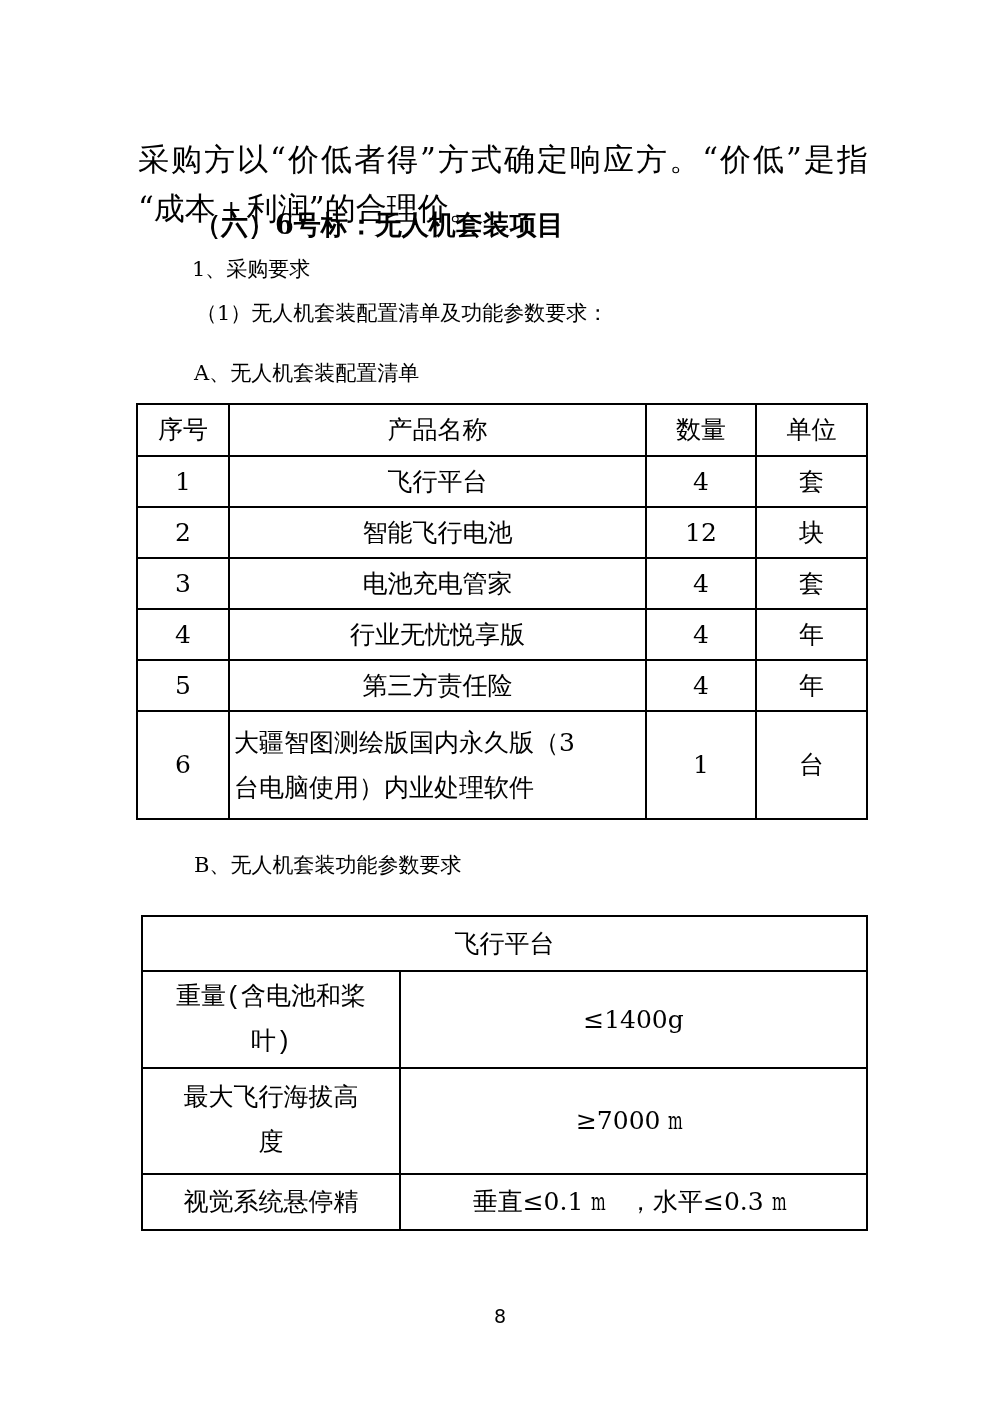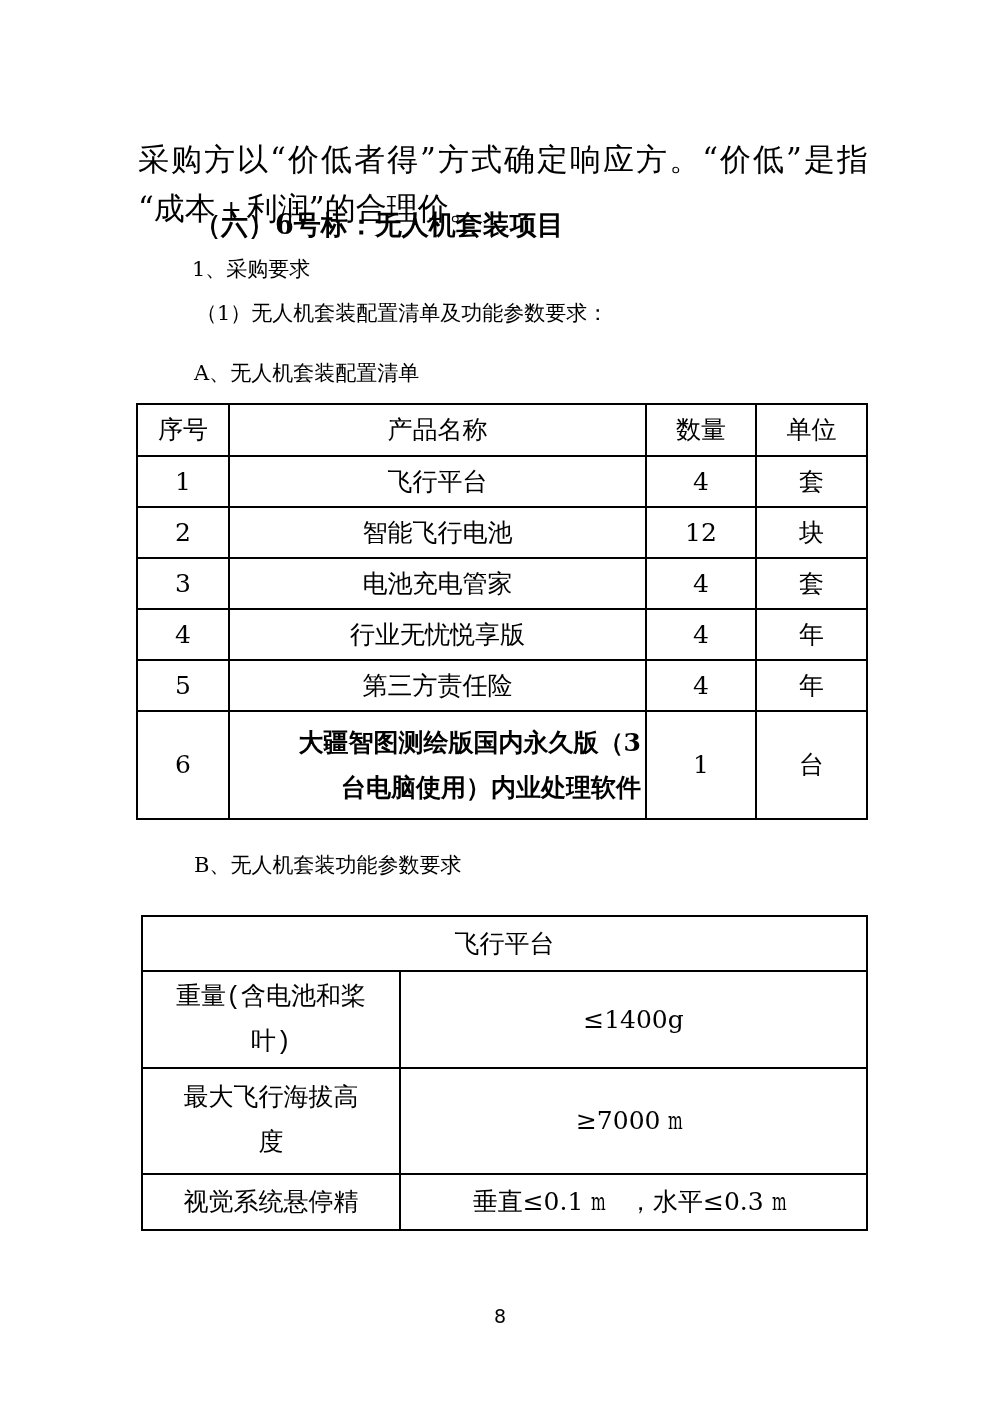--- a/index.html
+++ b/index.html
@@ -89,22 +89,21 @@
   #config-table .c-no   { width: 92px; }
   #config-table .c-name { width: 417px; }
   #config-table .c-qty  { width: 110px; }
   #config-table .c-unit { width: 111px; }
   #config-table tr.r-std td { height: 49px; }
   #config-table tr.r-head td { height: 50px; }
   #config-table tr.r-tall td { height: 106px; }
   #config-table .name-wrap {
     display: block;
     line-height: 45px;
-    text-align: right;
-    font-weight: bold;
+    text-align: left;
   }
 
   
   #param-table {
     left: 141px;
     top: 883px;
     width: 725px;
   }
   #param-table .p-label { width: 258px; }
   #param-table .p-value { width: 467px; }

